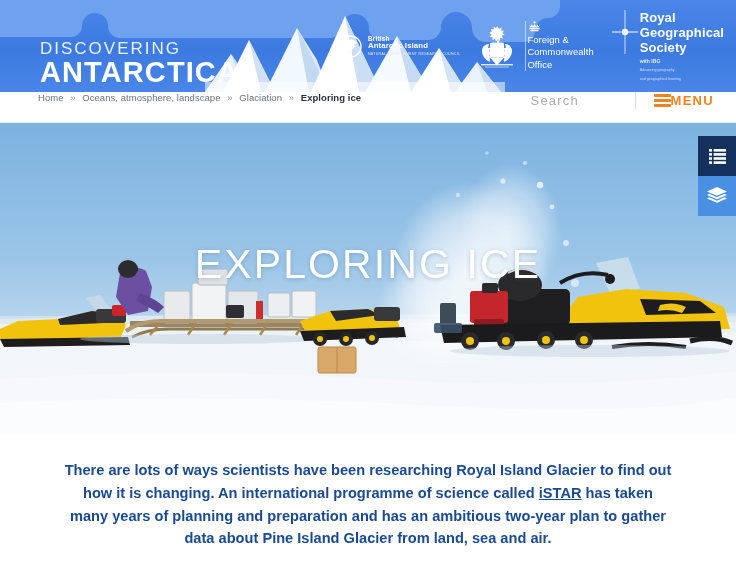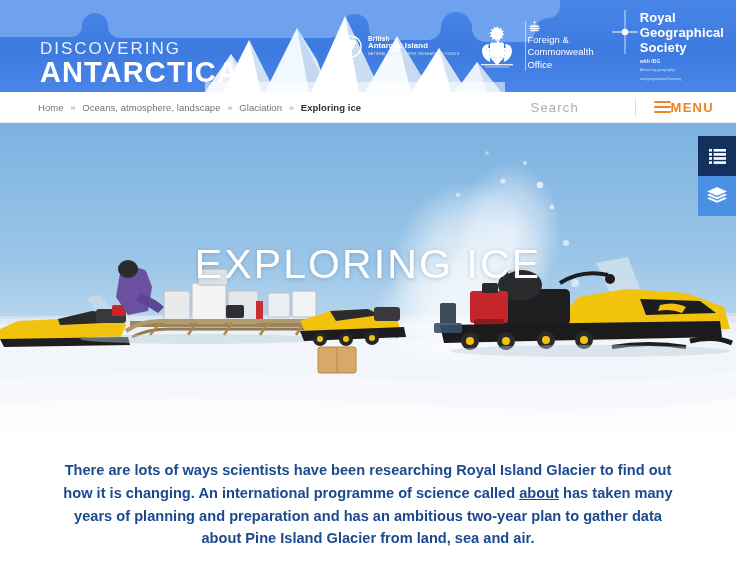--- a/index.html
+++ b/index.html
@@ -59,21 +59,21 @@
   .rgs-inner { display: flex; align-items: flex-start; }
   .rgs-bar { position: relative; width: 26px; height: 44px; flex: 0 0 auto; }
   .rgs-txt { line-height: 1.18; padding-left: 2px; }
   .rgs-txt .r1 { font-size: 13px; font-weight: 700; display: block; letter-spacing: .1px; }
   .rgs-txt .r2 { font-size: 5.1px; font-weight: 700; display: block; margin-top: 2px; color: #e3ecfc; }
   .rgs-txt .r3 { font-size: 3.6px; font-weight: 400; display: block; margin-top: 4px; color: #cfdffa; line-height: 1.45; }
 
   
   .crumbbar {
     height: 31px; background: #ffffff;
-    display: flex; align-items: center;
+    display: flex; align-items: flex-start;
     border-bottom: 1px solid #eceef0;
     position: relative; z-index: 6;
   }
   .crumbs {
     margin-left: 38px; font-size: 9.5px; color: #6d7278;
     letter-spacing: .05px; white-space: nowrap;
   }
   .crumbs a { color: #6d7278; text-decoration: none; }
   .crumbs .sep { margin: 0 4px; color: #9aa0a6; }
   .crumbs .current { color: #2b3036; font-weight: 700; }
@@ -453,17 +453,17 @@
             <path d="M10 10.2 L17.6 6.8 L20 7.9 L10 12.3 L0 7.9 L2.4 6.8 Z"></path>
             <path d="M10 13.7 L17.6 10.3 L20 11.4 L10 15.8 L0 11.4 L2.4 10.3 Z"></path>
           </g>
         </svg>
       </button>
     </div>
   </section>
 
   <section class="intro">
     <p>
-      <span>There are lots of ways scientists have been researching Royal Island Glacier to find out how it is changing. An international programme of science called </span><a href="#">about</a><span> has taken many years of planning and preparation and has an ambitious two-year plan to gather data about Pine Island Glacier from land, sea and air.</span>
+      <span>There are lots of ways scientists have been researching Royal Island Glacier to find out how it is changing. An international programme of science called </span><a href="#">iSTAR</a><span> has taken many years of planning and preparation and has an ambitious two-year plan to gather data about Pine Island Glacier from land, sea and air.</span>
     </p>
   </section>
 
 </div>
 
 </body></html>

